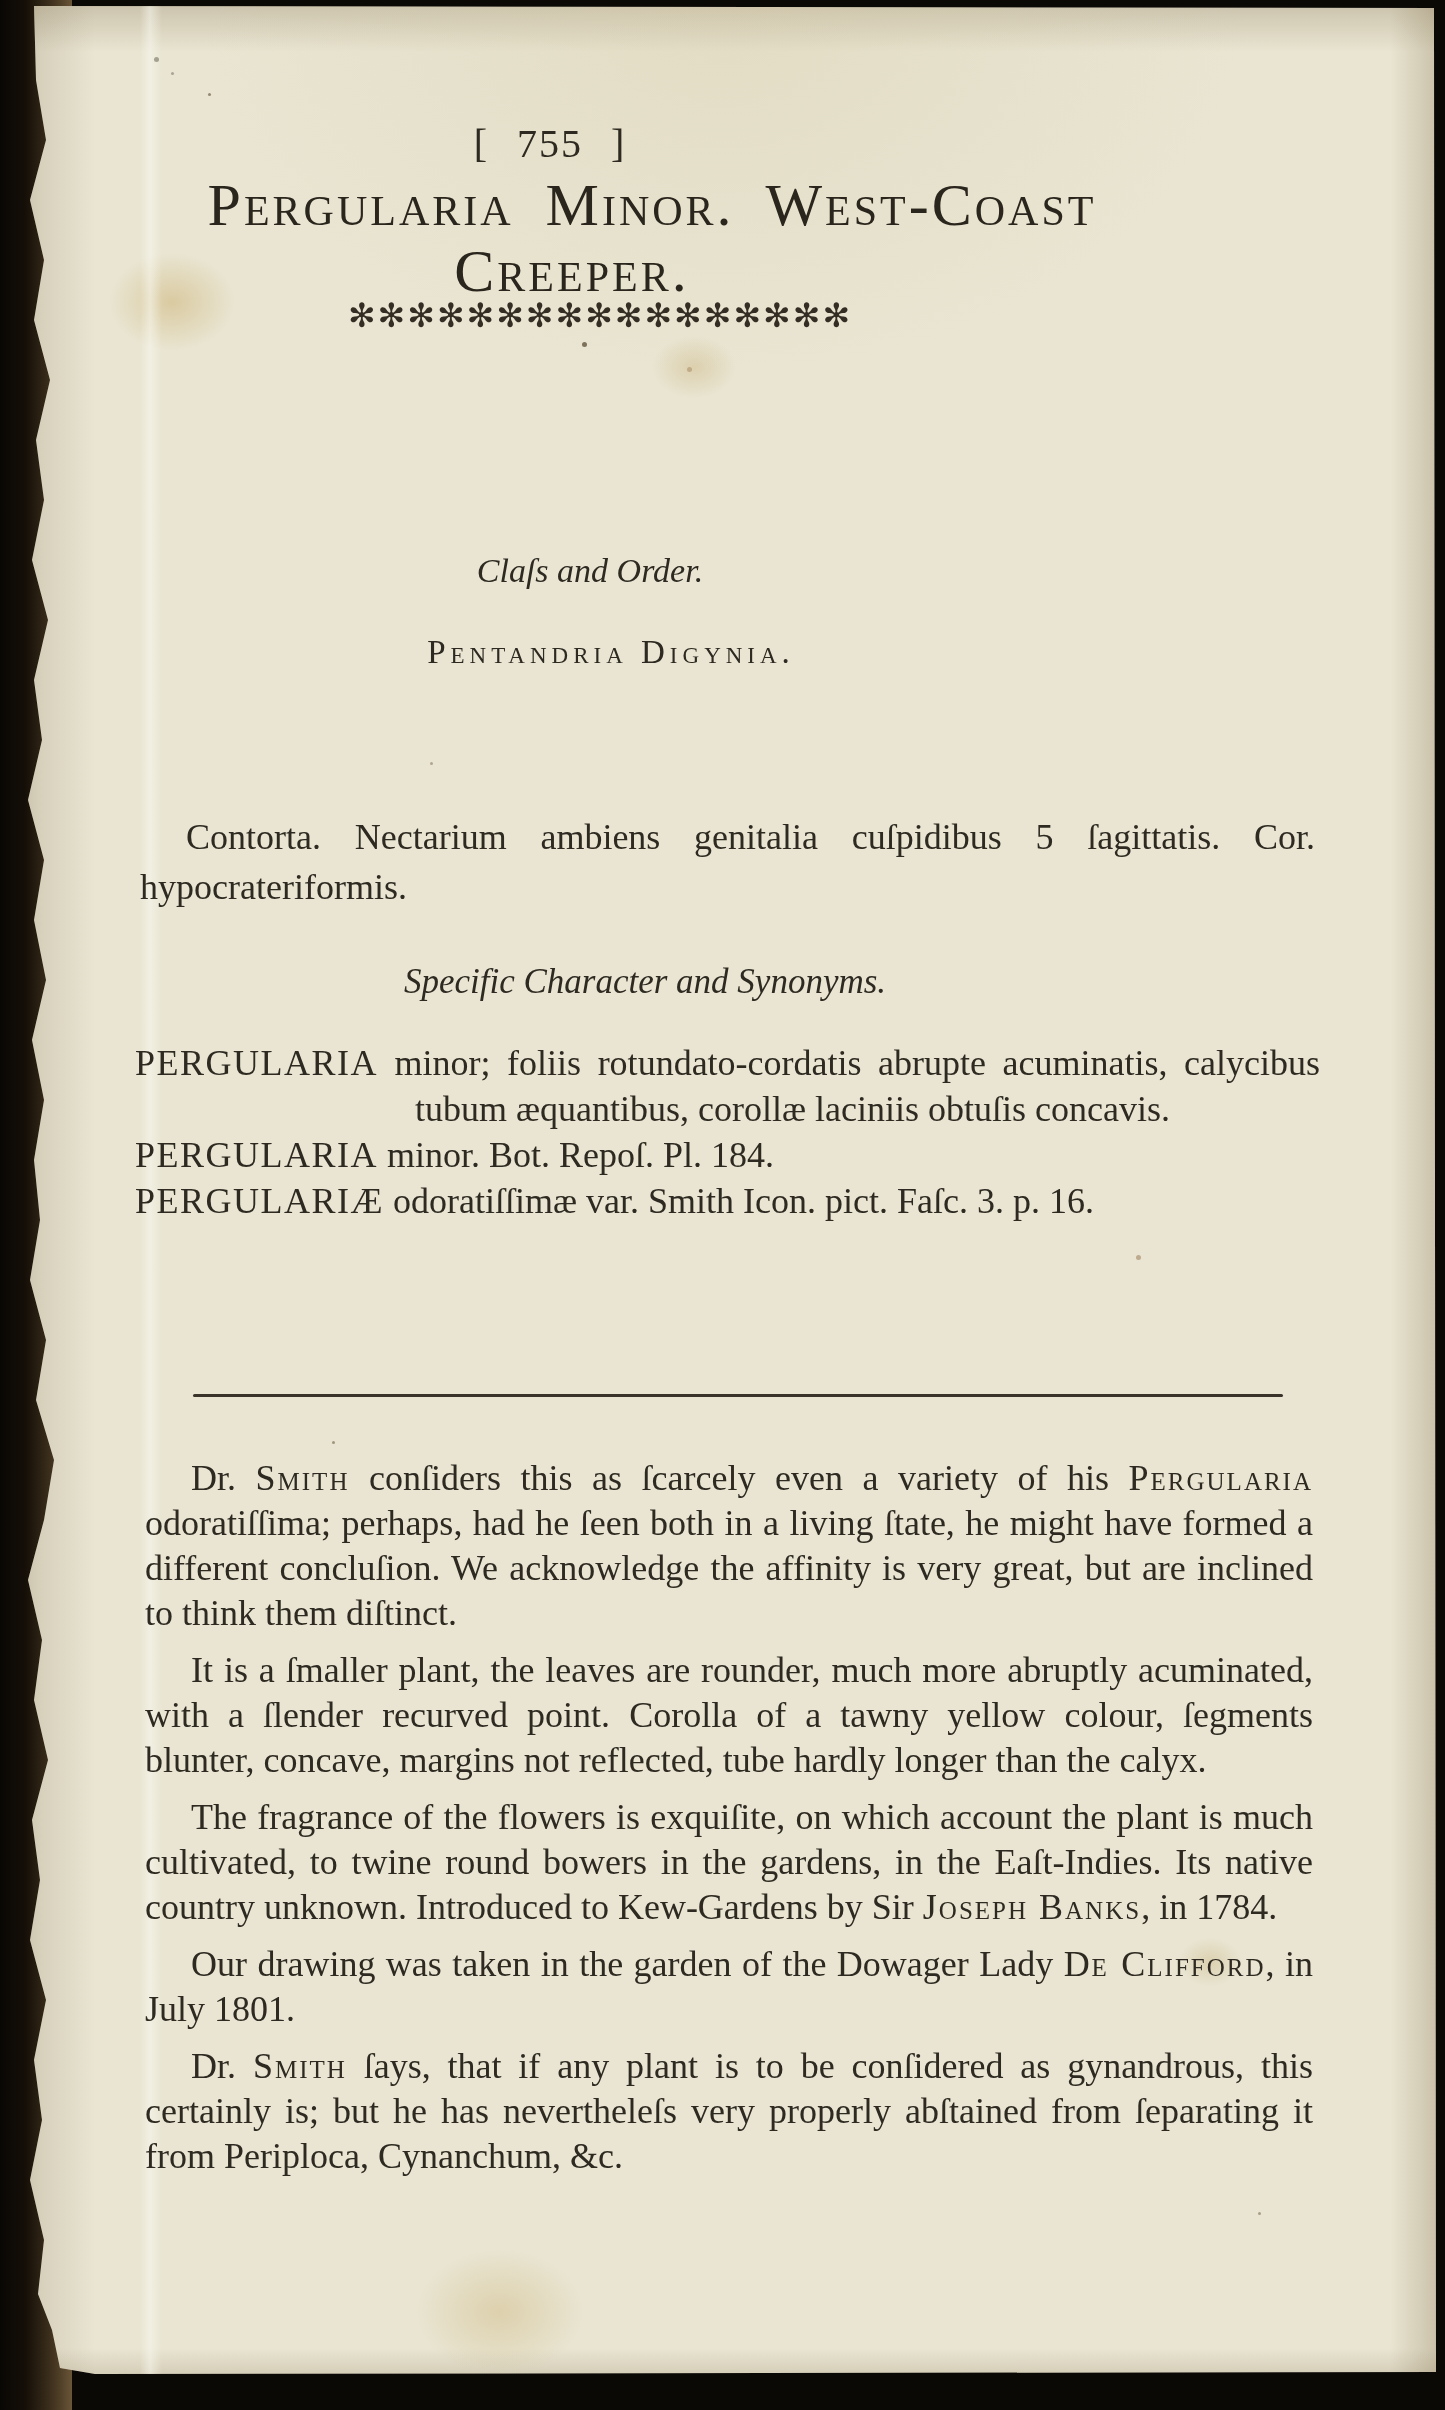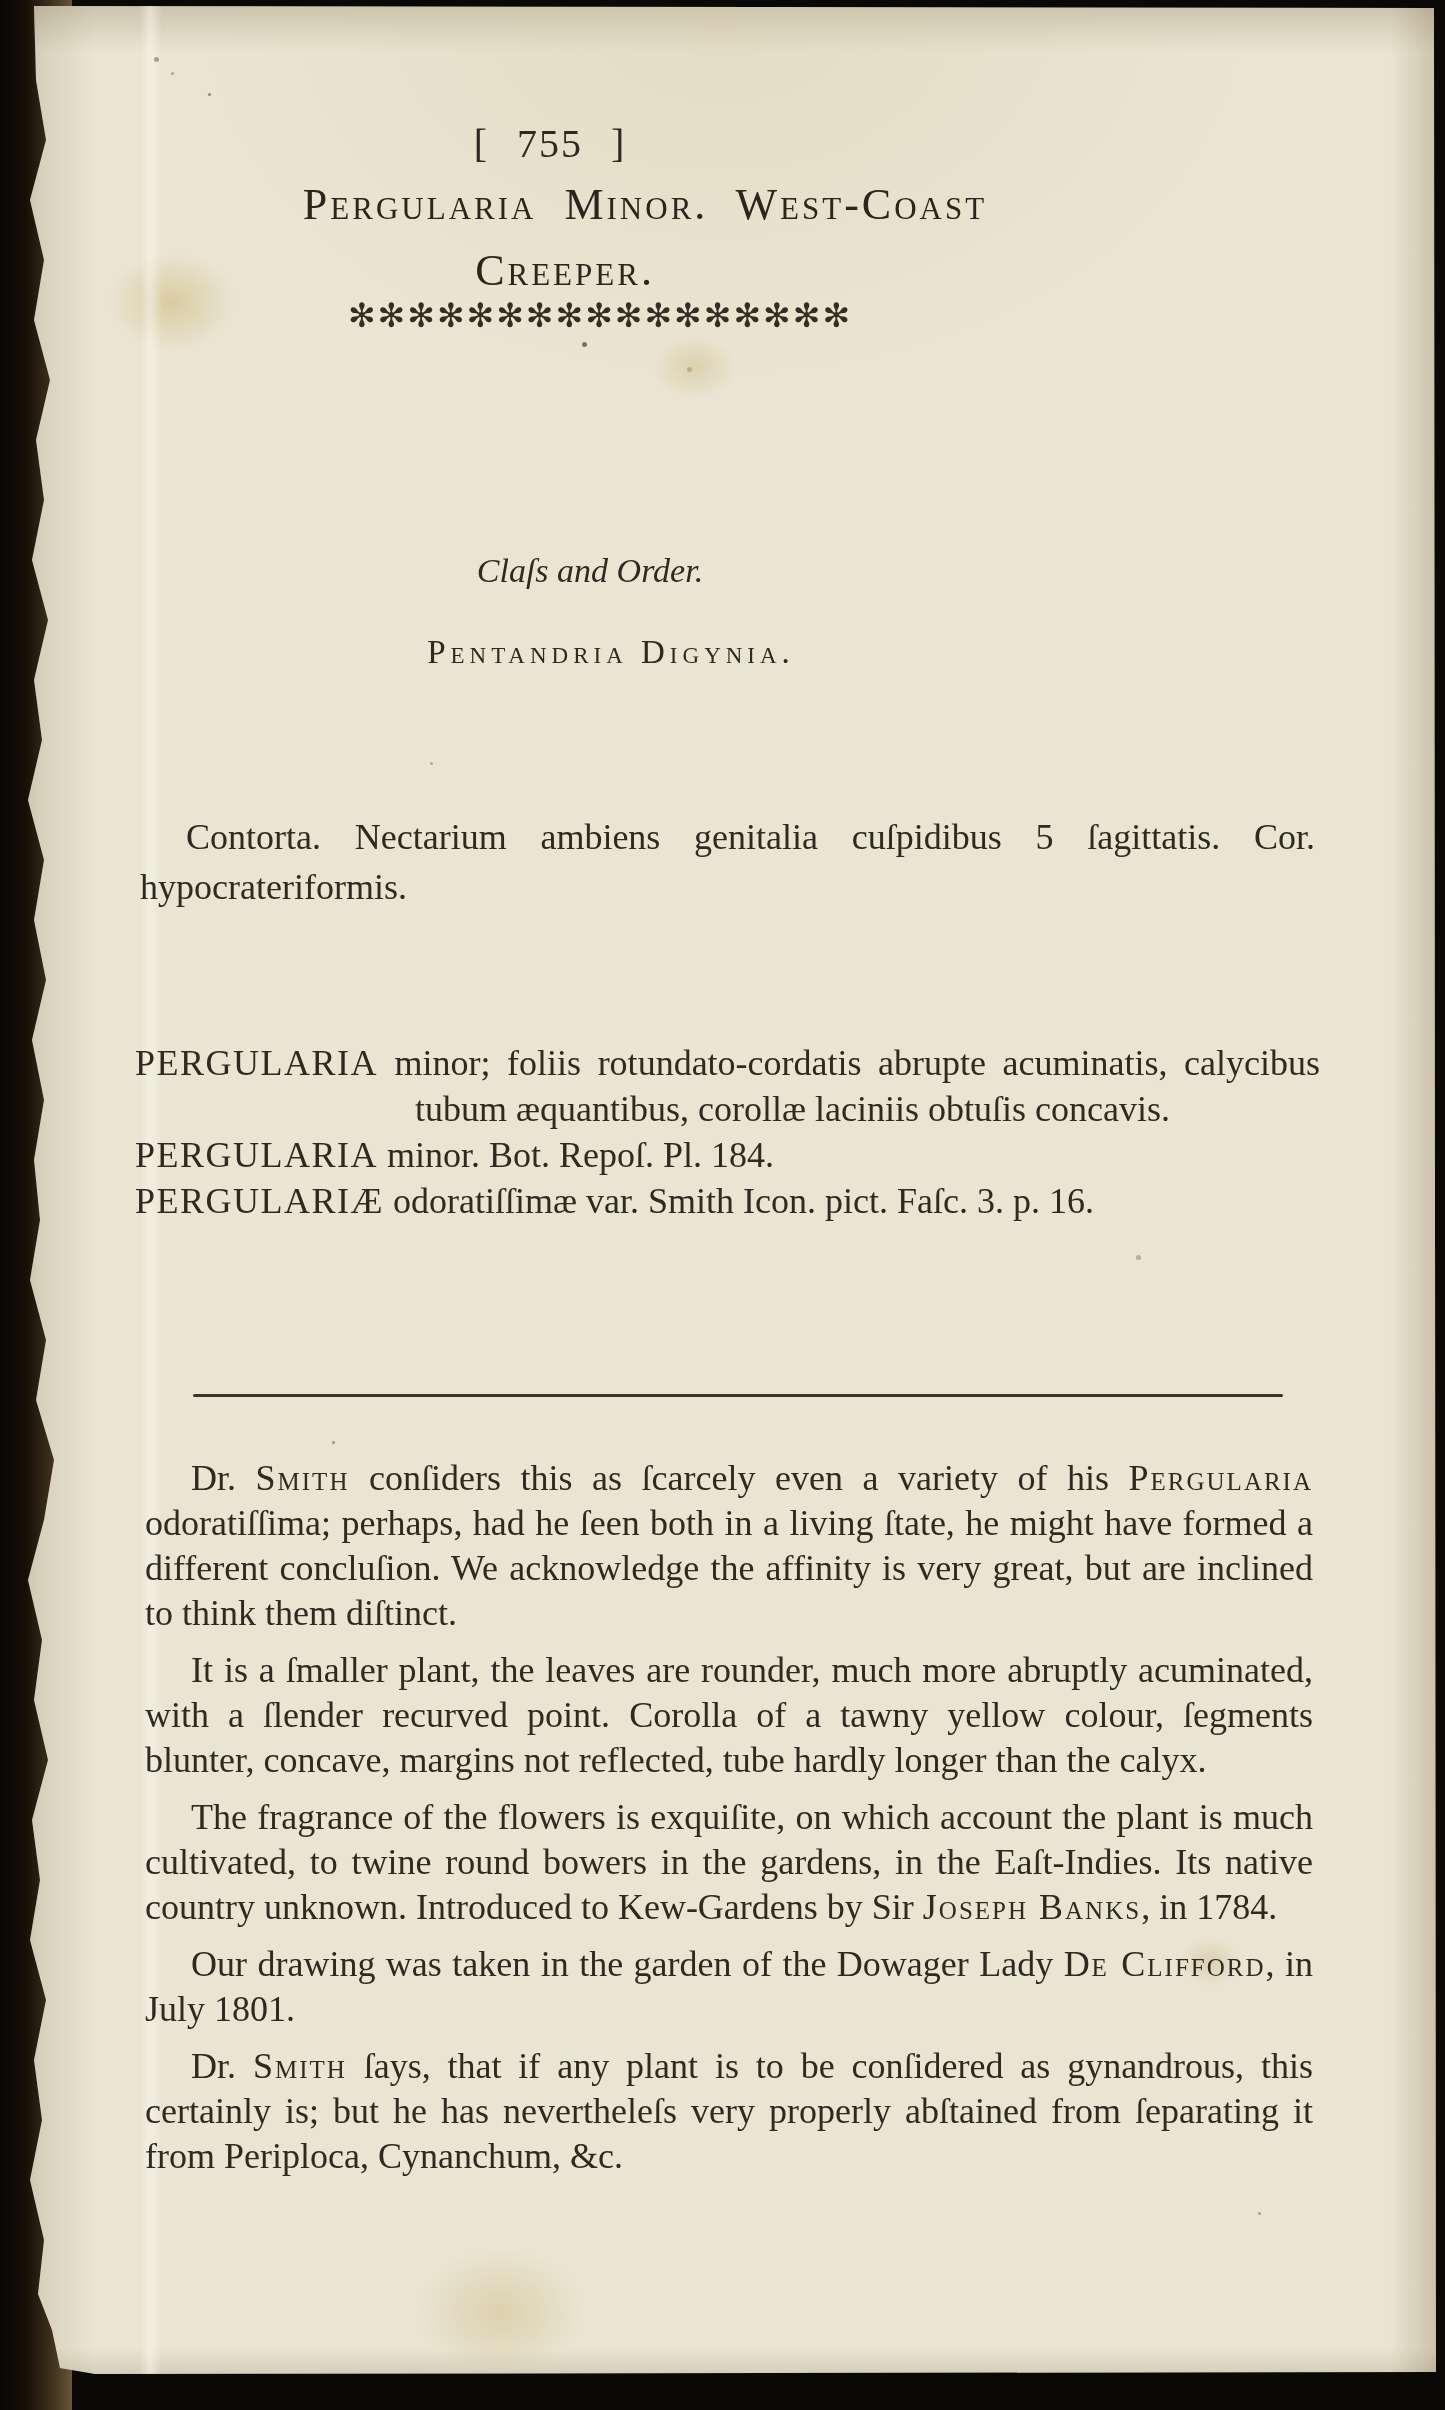--- a/index.html
+++ b/index.html
@@ -50,21 +50,21 @@
       332px 1441px 0 0 rgba(90,70,40,0.5),
       688px 368px 0 1px rgba(150,115,70,0.4),
       1258px 2212px 0 0 rgba(90,70,40,0.45),
       430px 762px 0 0 rgba(90,70,45,0.4),
       155px 58px 0 1px rgba(75,70,60,0.45),
       171px 72px 0 0 rgba(75,70,60,0.4);
   }
   .abs{position:absolute;}
   .centered{text-align:center;}
   .page-number{top:120px;left:0;width:1100px;font-size:40px;word-spacing:16px;letter-spacing:2px;}
-  .title{top:172px;left:5px;width:1280px;font-size:44px;line-height:66px;
+  .title{top:172px;left:12px;width:1280px;font-size:60px;line-height:66px;
     font-variant:small-caps;letter-spacing:3px;word-spacing:14px;color:#2b261d;}
   .title-l2{transform:translateX(-80px);}
   .ornament{top:296px;left:0;width:1200px;font-size:33px;letter-spacing:2px;
     font-family:"DejaVu Sans","DejaVu Serif",sans-serif;color:#332d23;}
   .h-italic{font-style:italic;font-size:34px;color:#2e2a21;}
   .class-order{top:552px;left:0;width:1180px;}
   .pentandria{top:634px;left:0;width:1180px;font-size:33px;font-variant:small-caps;letter-spacing:5px;padding-left:21px;}
   .generic-h{top:742px;left:0;width:1280px;font-size:35px;}
   .specific-h{top:962px;left:0;width:1290px;font-size:35px;}
   .contorta{top:812px;left:140px;width:1175px;font-size:36px;line-height:50px;
@@ -96,20 +96,21 @@
 
     <div class="abs centered ornament">✻✻✻✻✻✻✻✻✻✻✻✻✻✻✻✻✻</div>
 
     <div class="abs centered h-italic class-order">Claſs and Order.</div>
 
     <div class="abs centered pentandria">Pentandria Digynia.</div>
 
 
     <div class="abs contorta"><span>Contorta. </span><span class="seg-it">Nectarium</span><span> ambiens genitalia cuſpidibus 5 ſagittatis. </span><span class="seg-it">Cor.</span><span> hypocrateriformis.</span></div>
 
+    <div class="abs centered h-italic specific-h">Specific Character and Synonyms.</div>
 
     <div class="abs synonyms">
       <div class="synonym"><span class="seg-caps">PERGULARIA</span><span> </span><span class="seg-it">minor</span><span>; foliis rotundato-cordatis abrupte acuminatis, calycibus tubum æquantibus, corollæ laciniis obtuſis concavis.</span></div>
       <div class="synonym"><span class="seg-caps">PERGULARIA</span><span> </span><span class="seg-it">minor.</span><span> </span><span class="seg-it">Bot. Repoſ. Pl.</span><span> 184.</span></div>
       <div class="synonym"><span class="seg-caps">PERGULARIÆ</span><span> odoratiſſimæ var. </span><span class="seg-it">Smith Icon. pict. Faſc.</span><span> 3. </span><span class="seg-it">p.</span><span> 16.</span></div>
     </div>
 
     <div class="abs rule"></div>
 
     <div class="abs body-text">

